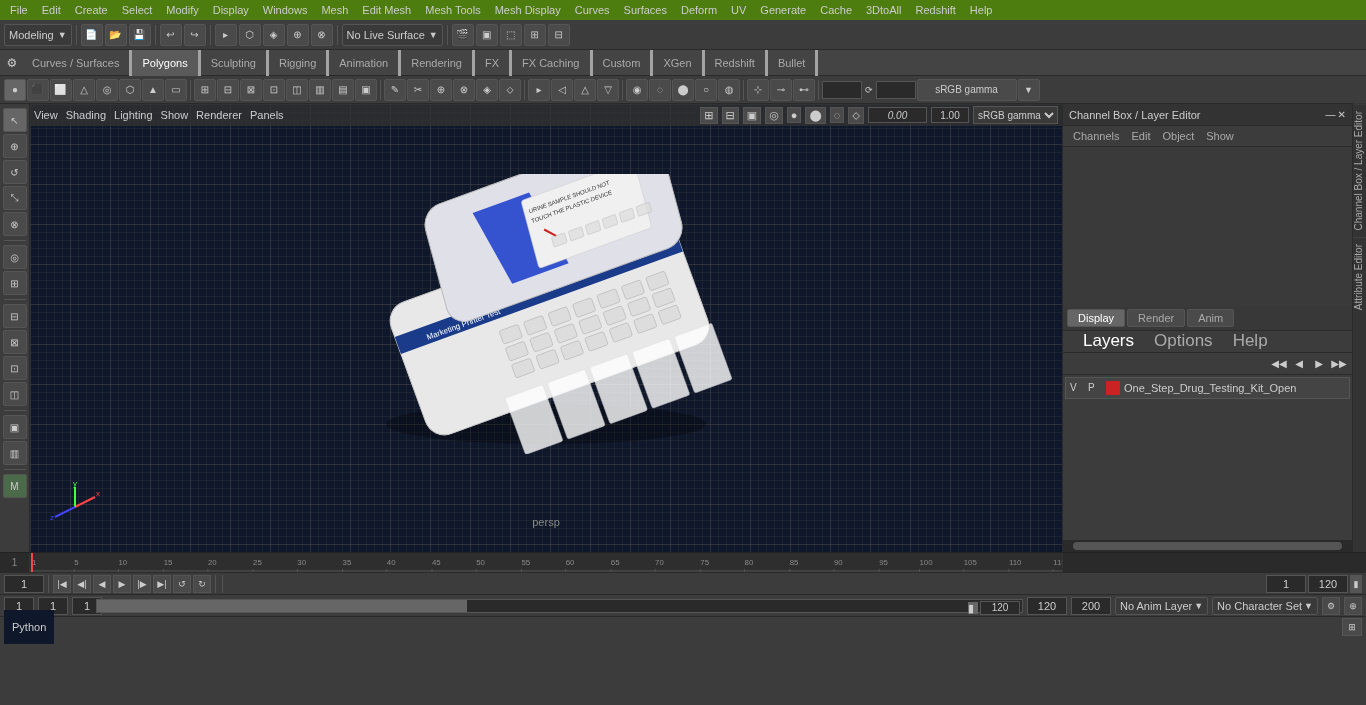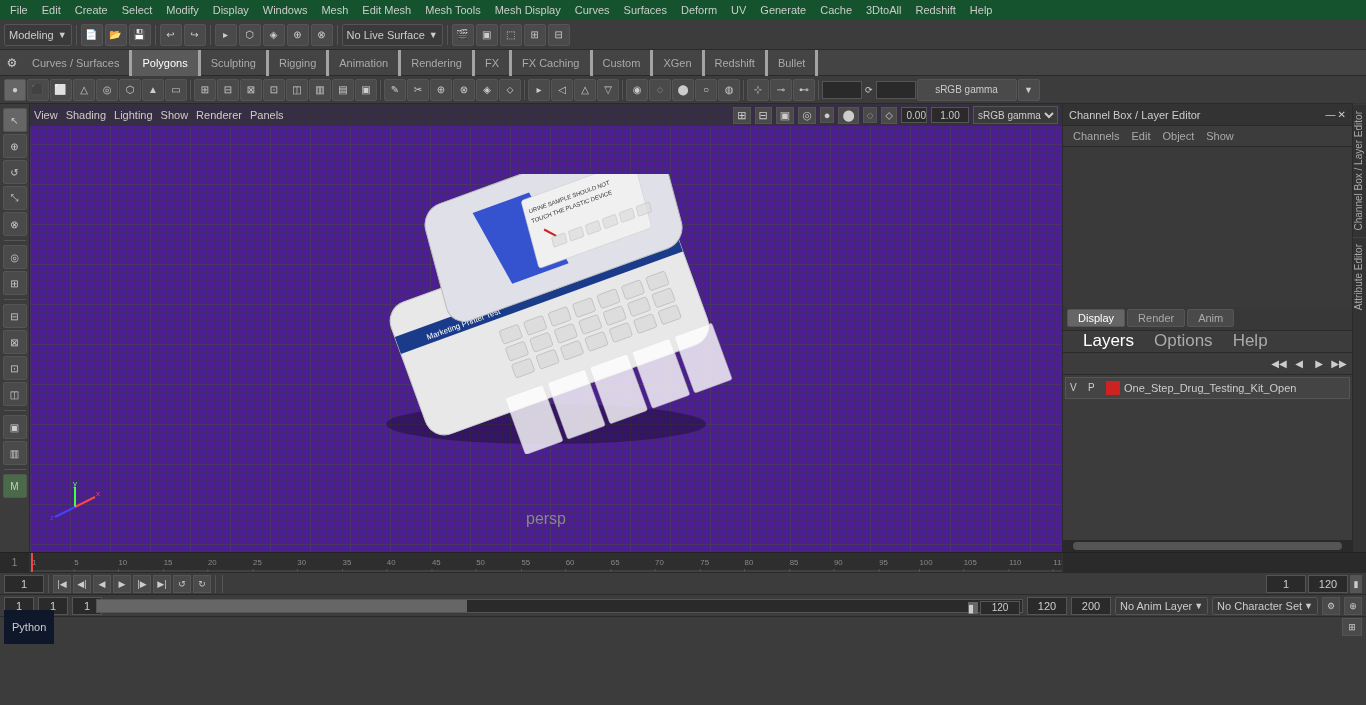--- a/index.html
+++ b/index.html
@@ -1,19 +1,19 @@
 <!DOCTYPE html>
 <html><head>
   <meta charset="utf-8">
   <style>
     * { margin: 0; padding: 0; box-sizing: border-box; }
     body { width: 1366px; height: 705px; overflow: hidden; background: #3c3c3c; font-family: Arial, sans-serif; font-size: 11px; color: #cccccc; }
 
     
-    #menu-bar { display: flex; align-items: center; height: 20px; background: #14532d; padding: 0 4px; gap: 2px; }
+    #menu-bar { display: flex; align-items: center; height: 20px; background: #4d7c0f; padding: 0 4px; gap: 2px; }
     .menu-item { padding: 2px 6px; cursor: pointer; color: #cccccc; font-size: 11px; }
 
     
     #toolbar1 { display: flex; align-items: center; height: 30px; background: #3c3c3c; padding: 2px 4px; gap: 2px; border-bottom: 1px solid #2a2a2a; }
     .tb-btn { display: inline-flex; align-items: center; justify-content: center; width: 22px; height: 22px; background: #4a4a4a; border: 1px solid #555; border-radius: 2px; cursor: pointer; font-size: 10px; color: #ccc; }
     .tb-separator { width: 1px; height: 20px; background: #555; margin: 0 2px; }
     .tb-dropdown { display: flex; align-items: center; background: #3a3a3a; border: 1px solid #555; border-radius: 2px; padding: 1px 4px; font-size: 11px; color: #ccc; cursor: pointer; height: 22px; }
 
     
     #tab-bar { display: flex; align-items: center; height: 26px; background: #444; border-bottom: 1px solid #2a2a2a; padding: 0 2px; }
@@ -27,21 +27,21 @@
 
     
     #main-area { display: flex; height: calc(705px - 20px - 30px - 26px - 28px - 22px - 20px - 20px - 20px); }
 
     
     #left-toolbar { width: 30px; background: #3c3c3c; display: flex; flex-direction: column; align-items: center; padding: 4px 2px; gap: 2px; border-right: 1px solid #2a2a2a; }
     .lt-btn { width: 24px; height: 24px; display: flex; align-items: center; justify-content: center; background: #4a4a4a; border: 1px solid #555; border-radius: 2px; cursor: pointer; font-size: 10px; color: #ccc; }
     .lt-separator { width: 22px; height: 1px; background: #555; margin: 2px 0; }
 
     
-    #viewport { flex: 1; position: relative; background: #4c1d95; overflow: hidden; }
+    #viewport { flex: 1; position: relative; background: #0f172a; overflow: hidden; }
     
     
     .grid-bg { position: absolute; top: 0; left: 0; width: 100%; height: 100%; background-image: linear-gradient(rgba(80,80,80,0.4) 1px, transparent 1px), linear-gradient(90deg, rgba(80,80,80,0.4) 1px, transparent 1px); background-size: 40px 40px; }
     .grid-bg-fine { position: absolute; top: 0; left: 0; width: 100%; height: 100%; background-image: linear-gradient(rgba(60,60,60,0.3) 1px, transparent 1px), linear-gradient(90deg, rgba(60,60,60,0.3) 1px, transparent 1px); background-size: 8px 8px; }
 
     
     #model-3d { position: absolute; left: 50%; top: 50%; transform: translate(-50%, -55%); width: 420px; height: 280px; }
 
     
     #viewport-header { position: absolute; top: 0; left: 0; right: 0; height: 22px; background: rgba(50,50,50,0.8); display: flex; align-items: center; padding: 0 4px; gap: 8px; font-size: 11px; z-index: 10; }
@@ -96,21 +96,21 @@
     #status-text { flex: 1; font-size: 11px; color: #aaa; padding: 0 4px; }
 
     
     #bottom-controls { height: 22px; display: flex; align-items: center; background: #3c3c3c; border-top: 1px solid #2a2a2a; padding: 0 4px; gap: 4px; }
     .bc-input { height: 18px; background: #2a2a2a; border: 1px solid #555; color: #ccc; font-size: 11px; text-align: center; }
     .bc-slider { flex: 1; height: 14px; background: #2a2a2a; border: 1px solid #555; position: relative; cursor: pointer; }
     .bc-slider-thumb { position: absolute; left: 0; top: 0; bottom: 0; background: #666; width: 40%; }
     .bc-dropdown { display: flex; align-items: center; background: #3a3a3a; border: 1px solid #555; border-radius: 2px; padding: 1px 4px; font-size: 11px; color: #ccc; cursor: pointer; height: 18px; gap: 2px; }
 
     
-    #persp-label { position: absolute; bottom: 24px; left: 50%; transform: translateX(-50%); font-size: 16px; color: #888; pointer-events: none; }
+    #persp-label { position: absolute; bottom: 24px; left: 50%; transform: translateX(-50%); font-size: 11px; color: #888; pointer-events: none; }
 
     
     #rp-scrollbar { height: 12px; background: #2a2a2a; display: flex; align-items: center; padding: 0 10px; margin-top: 2px; }
 
     
     #model-svg { width: 100%; height: 100%; }
 
     .right-side-tabs { display: flex; flex-direction: column; width: 14px; background: #333; border-left: 1px solid #2a2a2a; }
     .rside-tab { writing-mode: vertical-lr; transform: rotate(180deg); font-size: 10px; color: #aaa; padding: 6px 2px; cursor: pointer; white-space: nowrap; border-bottom: 1px solid #444; }
   </style>
@@ -279,21 +279,21 @@
       <span style="margin-left:auto; display:flex; align-items:center; gap:4px;">
 
         <span style="background:#4a4a4a;padding:1px 3px;border:1px solid #555;cursor:pointer;">⊞</span>
         <span style="background:#4a4a4a;padding:1px 3px;border:1px solid #555;cursor:pointer;">⊟</span>
         <span style="background:#4a4a4a;padding:1px 3px;border:1px solid #555;cursor:pointer;">▣</span>
         <span style="background:#4a4a4a;padding:1px 3px;border:1px solid #555;cursor:pointer;">◎</span>
         <span style="background:#4a4a4a;padding:1px 3px;border:1px solid #555;cursor:pointer;">●</span>
         <span style="background:#4a4a4a;padding:1px 3px;border:1px solid #555;cursor:pointer;">⬤</span>
         <span style="background:#4a4a4a;padding:1px 3px;border:1px solid #555;cursor:pointer;">◌</span>
         <span style="background:#4a4a4a;padding:1px 3px;border:1px solid #555;cursor:pointer;">⬦</span>
-        <input type="text" style="width: 26px; height: 16px; background: rgb(42, 42, 42); border: 1px solid rgb(85, 85, 85); color: rgb(204, 204, 204); font-size: 10px; text-align: right;" value="0.00">
+        <input type="text" style="width: 59px; height: 16px; background: rgb(42, 42, 42); border: 1px solid rgb(85, 85, 85); color: rgb(204, 204, 204); font-size: 10px; text-align: center; font-style: italic;" value="0.00">
         <input type="text" style="width: 38px; height: 16px; background: rgb(42, 42, 42); border: 1px solid rgb(85, 85, 85); color: rgb(204, 204, 204); font-size: 10px; text-align: center;" value="1.00">
         <select style="background:#3a3a3a;border:1px solid #555;color:#ccc;font-size:10px;height:18px;">
           <option>sRGB gamma</option>
         </select>
       </span>
     </div>
 
     <div id="model-3d">
       <svg id="model-svg" viewBox="0 0 420 280" xmlns="http://www.w3.org/2000/svg">
 

